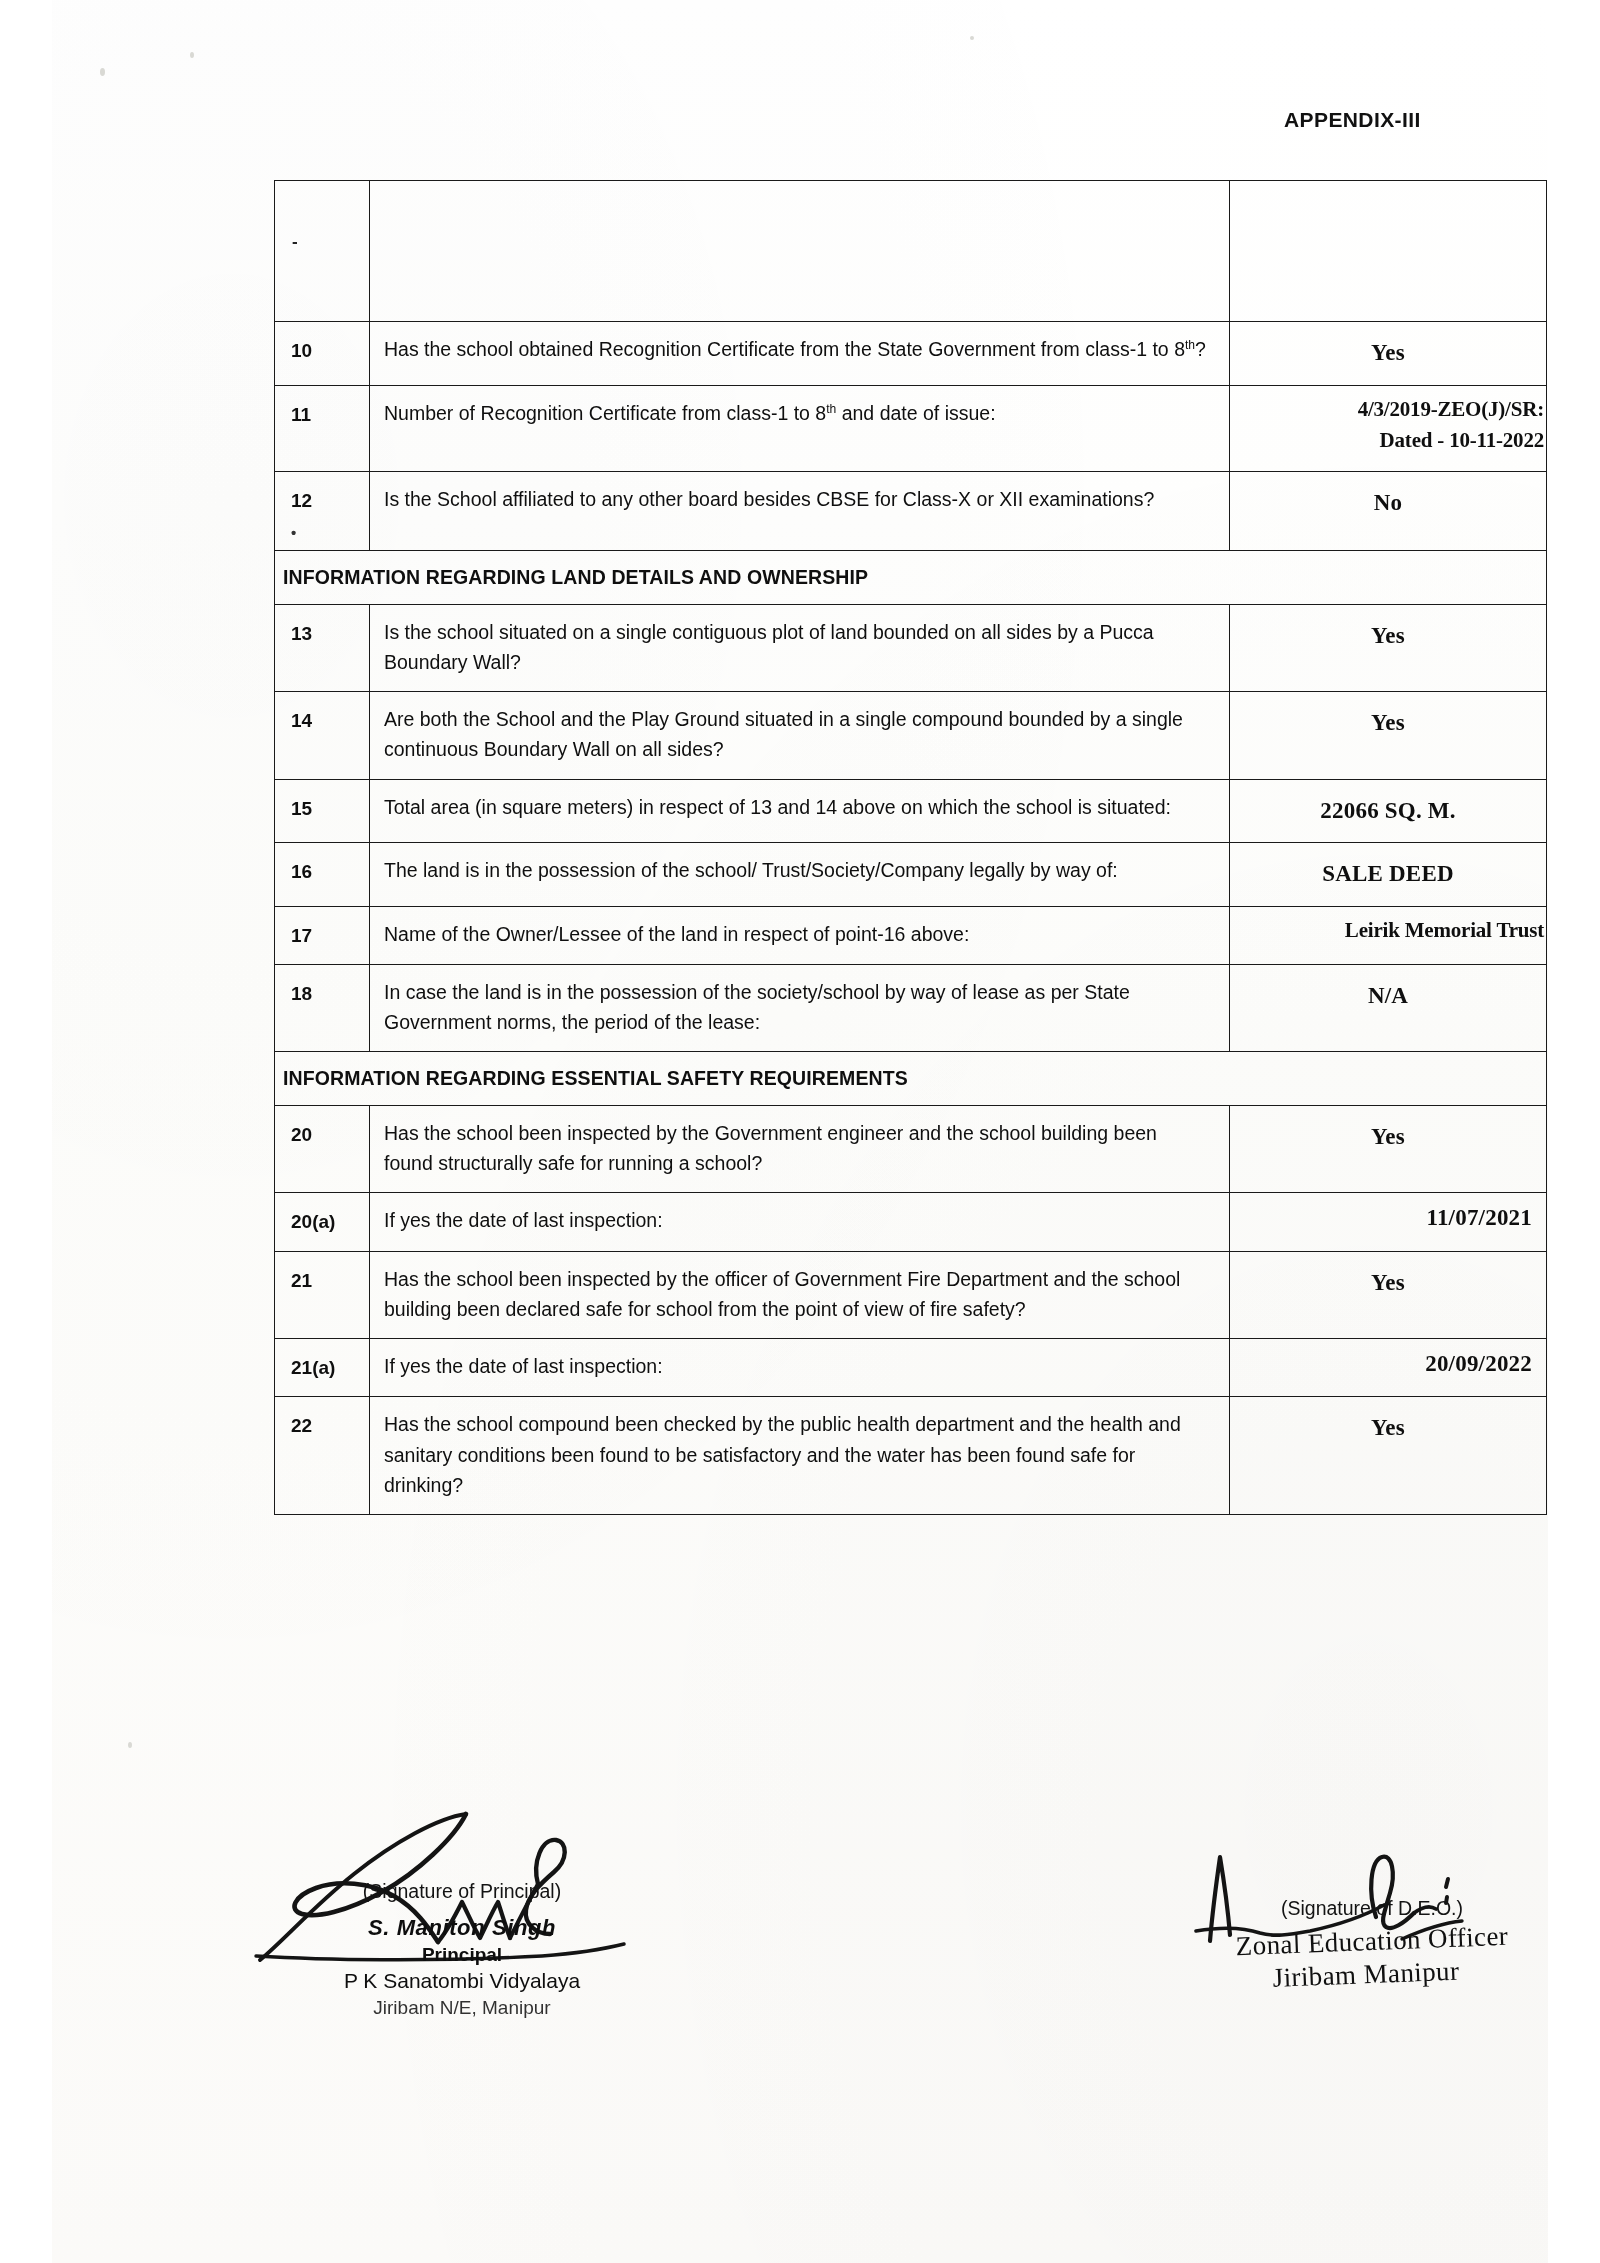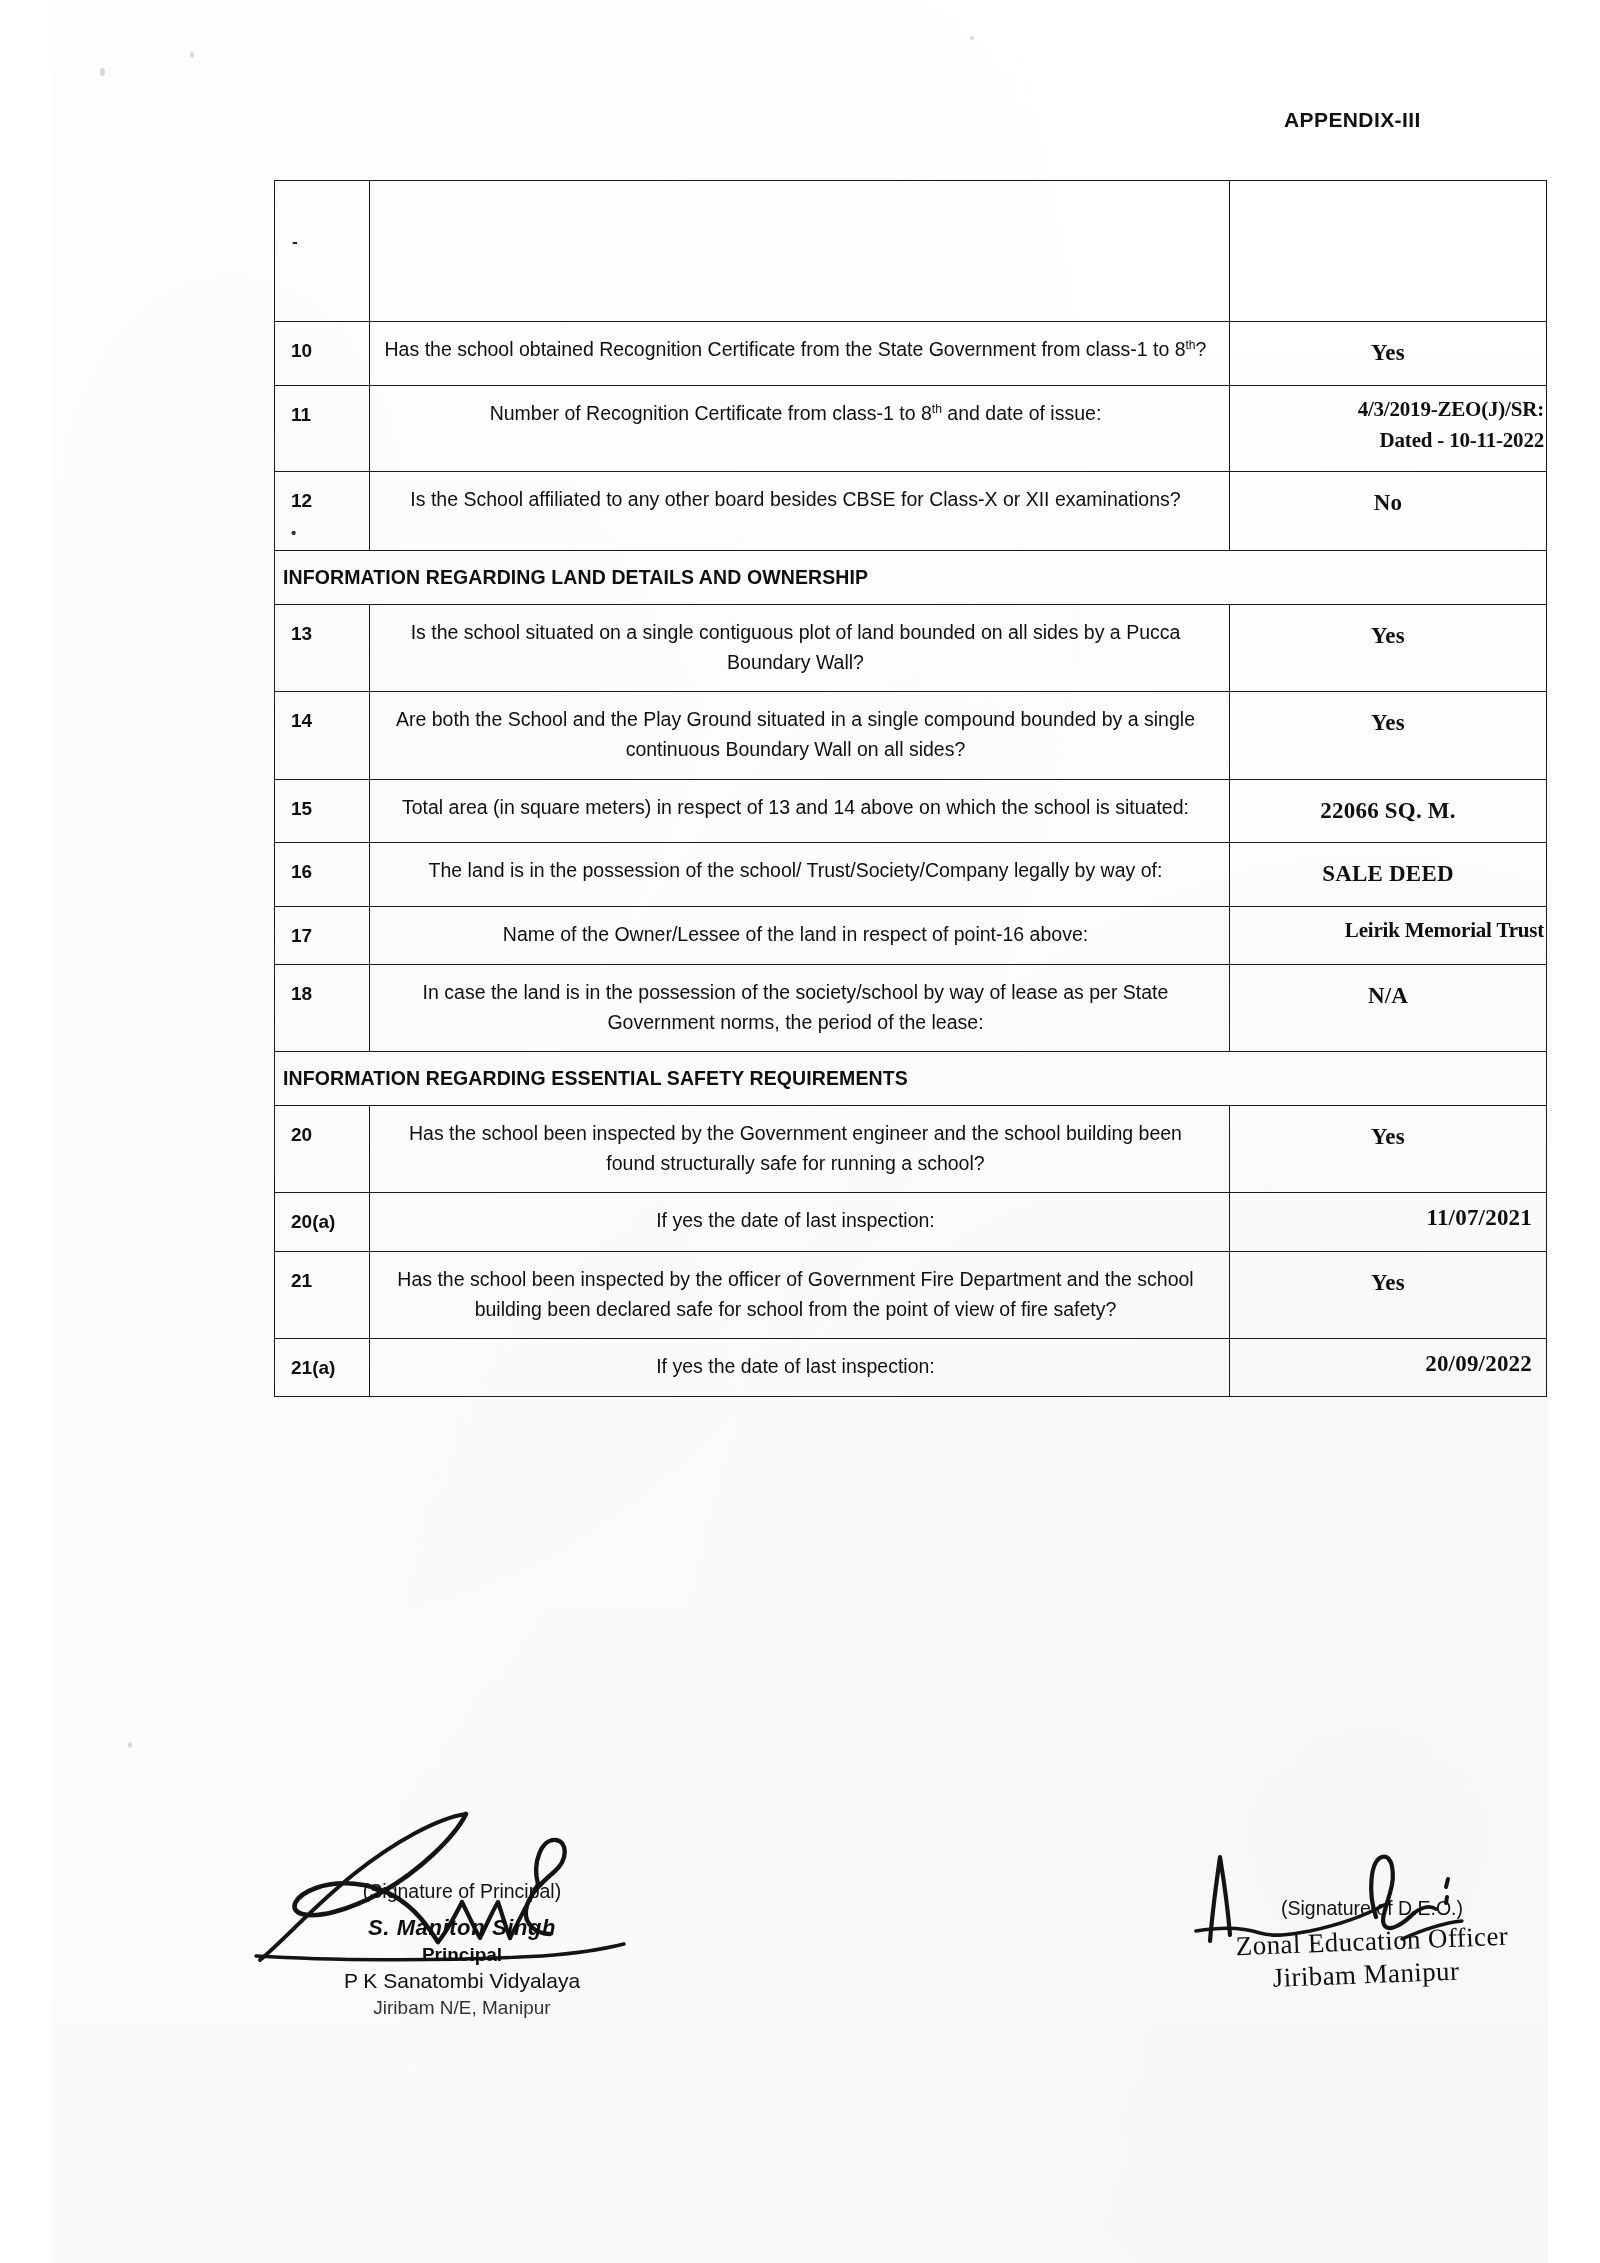--- a/index.html
+++ b/index.html
@@ -64,21 +64,21 @@
   col.c-val   { width: 317px; }
 
   td.num {
     text-align: left;
     font-weight: bold;
     font-size: 19px;
     padding-left: 16px;
     padding-top: 14px;
   }
   td.quest {
-    text-align: center;
+    text-align: left;
     padding-right: 22px;
   }
   td.val {
     text-align: center;
     font-family: "Liberation Serif", serif;
     font-weight: bold;
     font-size: 23px;
     line-height: 1.5;
     letter-spacing: 0.2px;
     padding-top: 14px;
@@ -303,20 +303,25 @@
         <td class="quest">Has the school been inspected by the officer of Government Fire Department and the school building been declared safe for school from the point of view of fire safety?</td>
         <td class="val">Yes</td>
       </tr>
 
       <tr>
         <td class="num">21(a)</td>
         <td class="quest">If yes the date of last inspection:</td>
         <td class="val top">20/09/2022</td>
       </tr>
 
+      <tr>
+        <td class="num">22</td>
+        <td class="quest">Has the school compound been checked by the public health department and the health and sanitary conditions been found to be satisfactory and the water has been found safe for drinking?</td>
+        <td class="val">Yes</td>
+      </tr>
 
     </tbody>
   </table>
 
   <div class="sig-block sig-left">
     <svg class="sig-scribble" width="420" height="190" viewBox="0 0 420 190" style="left:40px; top:-70px;">
       <g fill="none" stroke="#141414" stroke-linecap="round" stroke-linejoin="round">
         <path d="M18,150 C40,132 72,96 112,64 C152,32 196,8 224,4" stroke-width="4"></path>
         <path d="M224,4 C212,28 176,62 140,82 C104,102 74,108 60,104 C46,100 52,86 74,78 C96,70 128,72 152,86 C176,100 188,120 196,132" stroke-width="4.6"></path>
         <path d="M196,132 C206,120 214,104 220,92 C226,104 232,118 238,128 C244,116 250,102 256,92 C260,104 264,118 268,128" stroke-width="4.2"></path>

